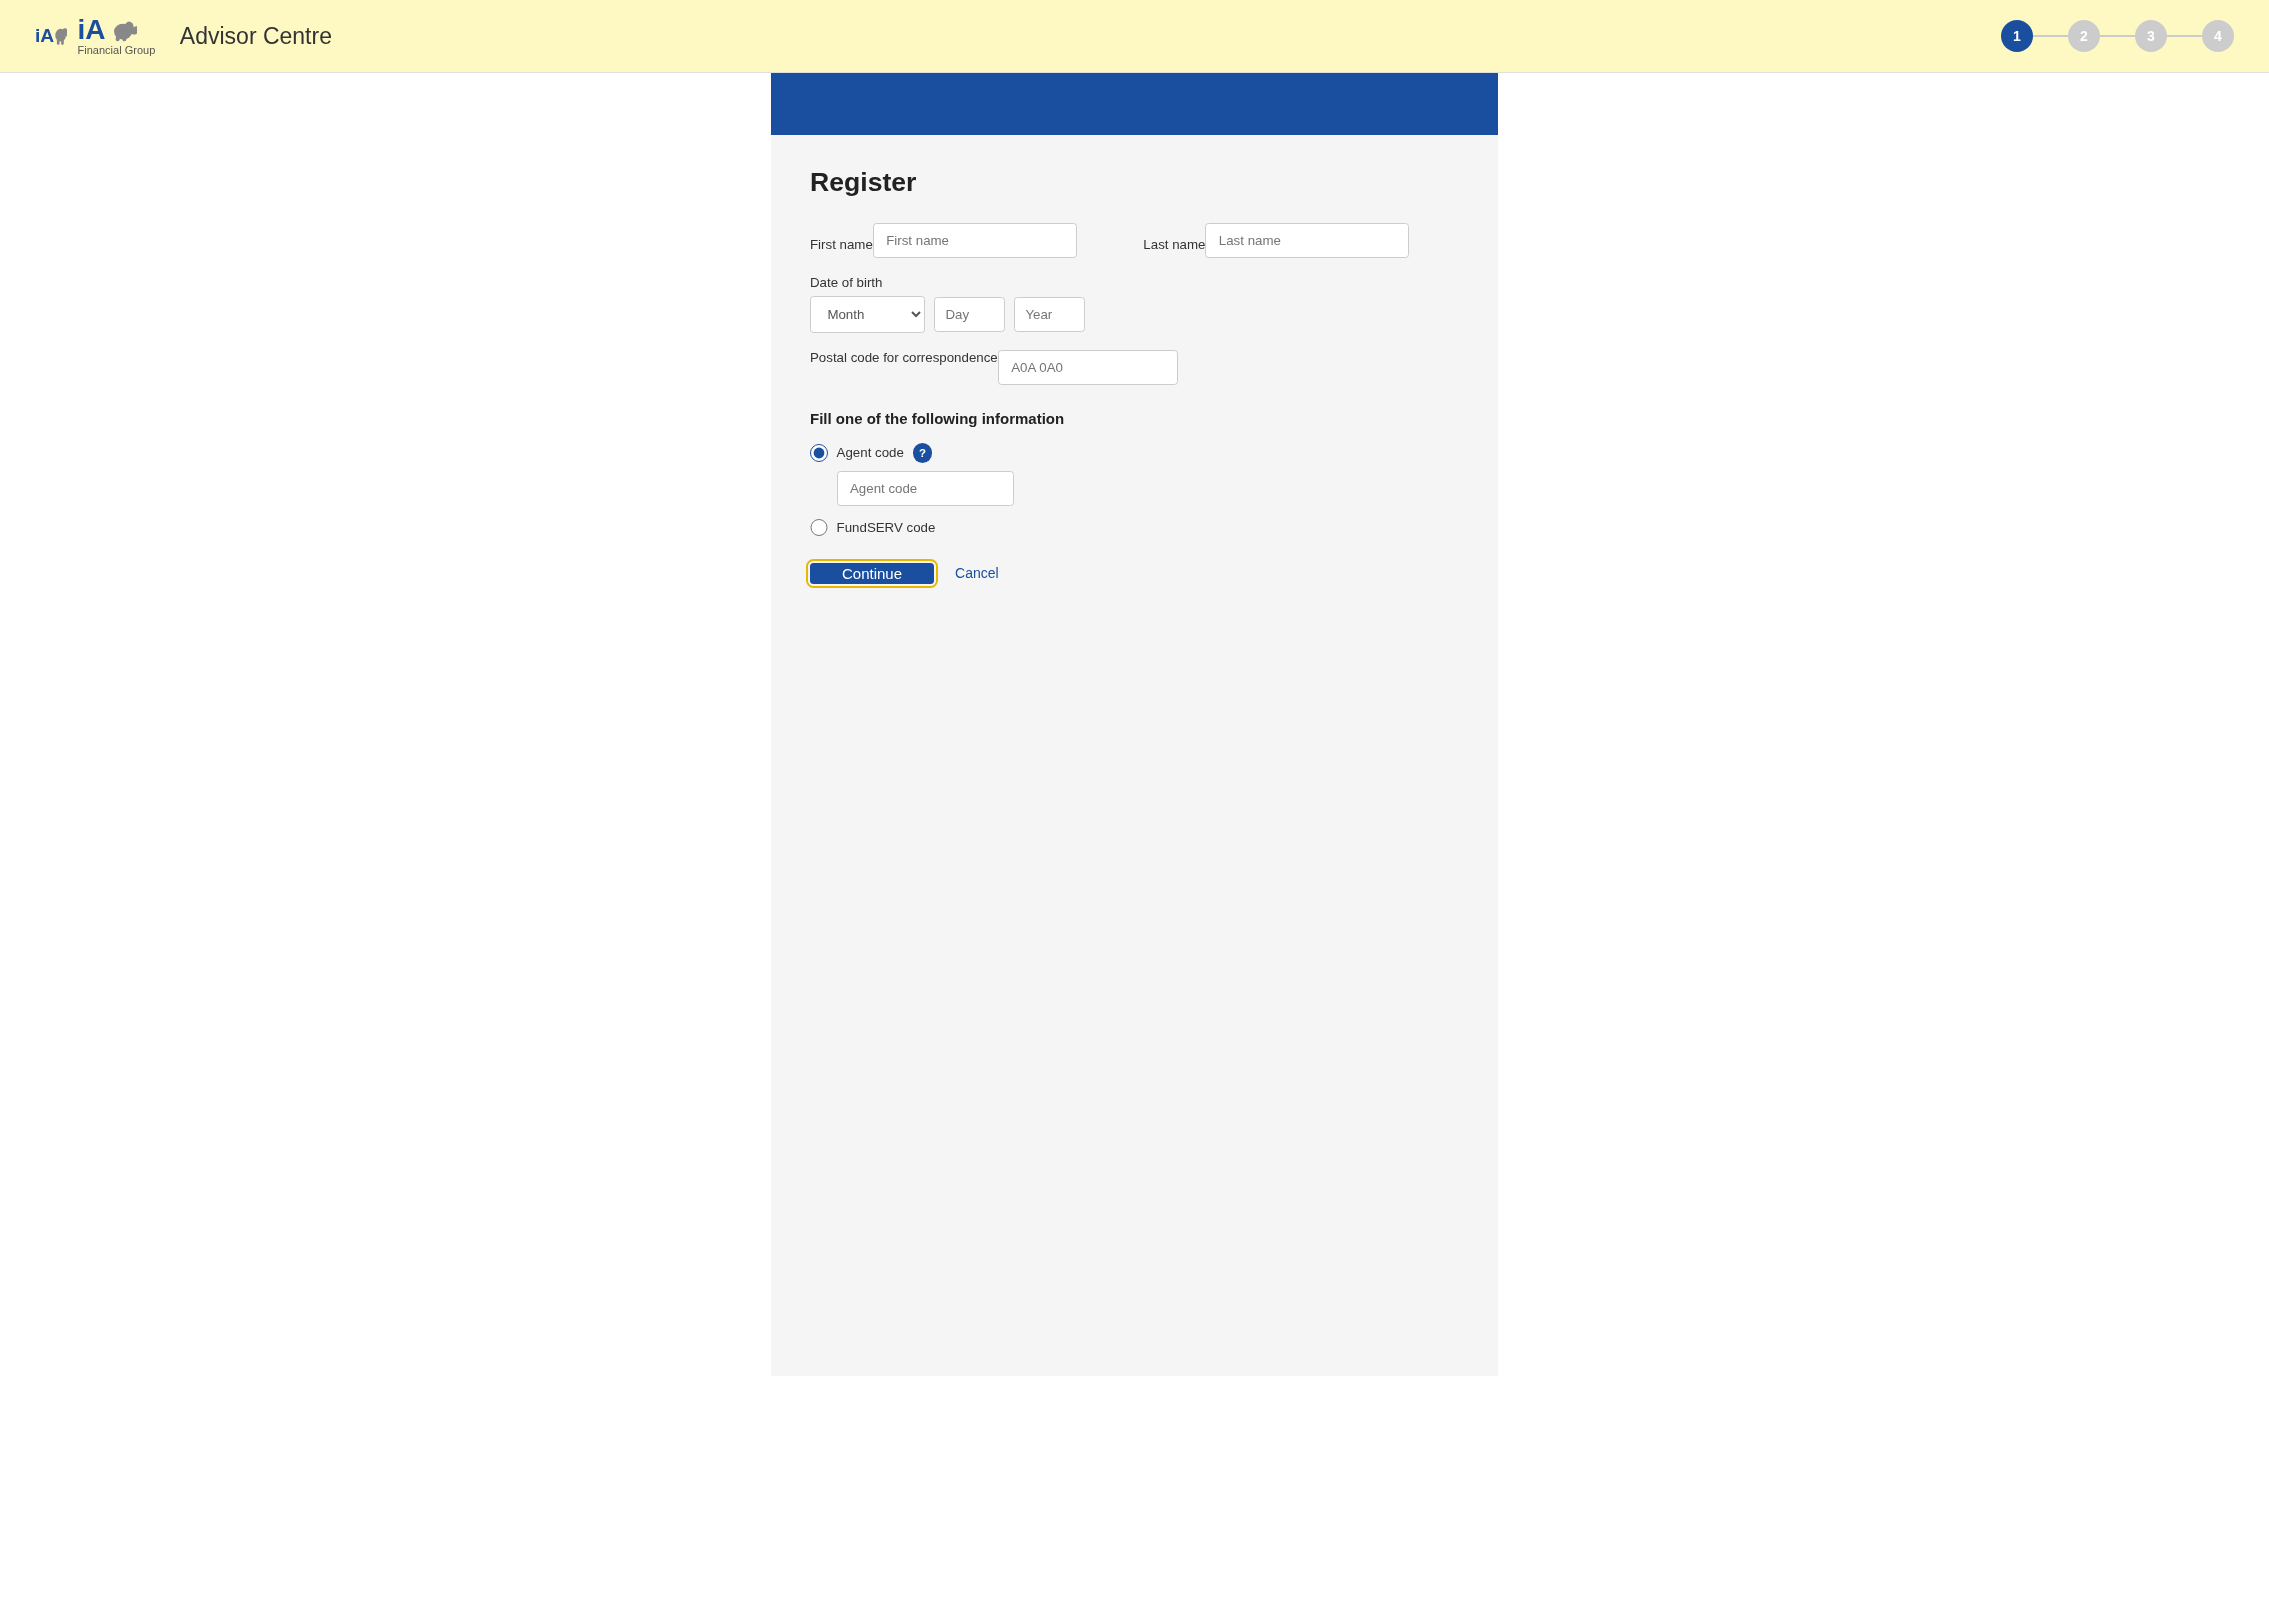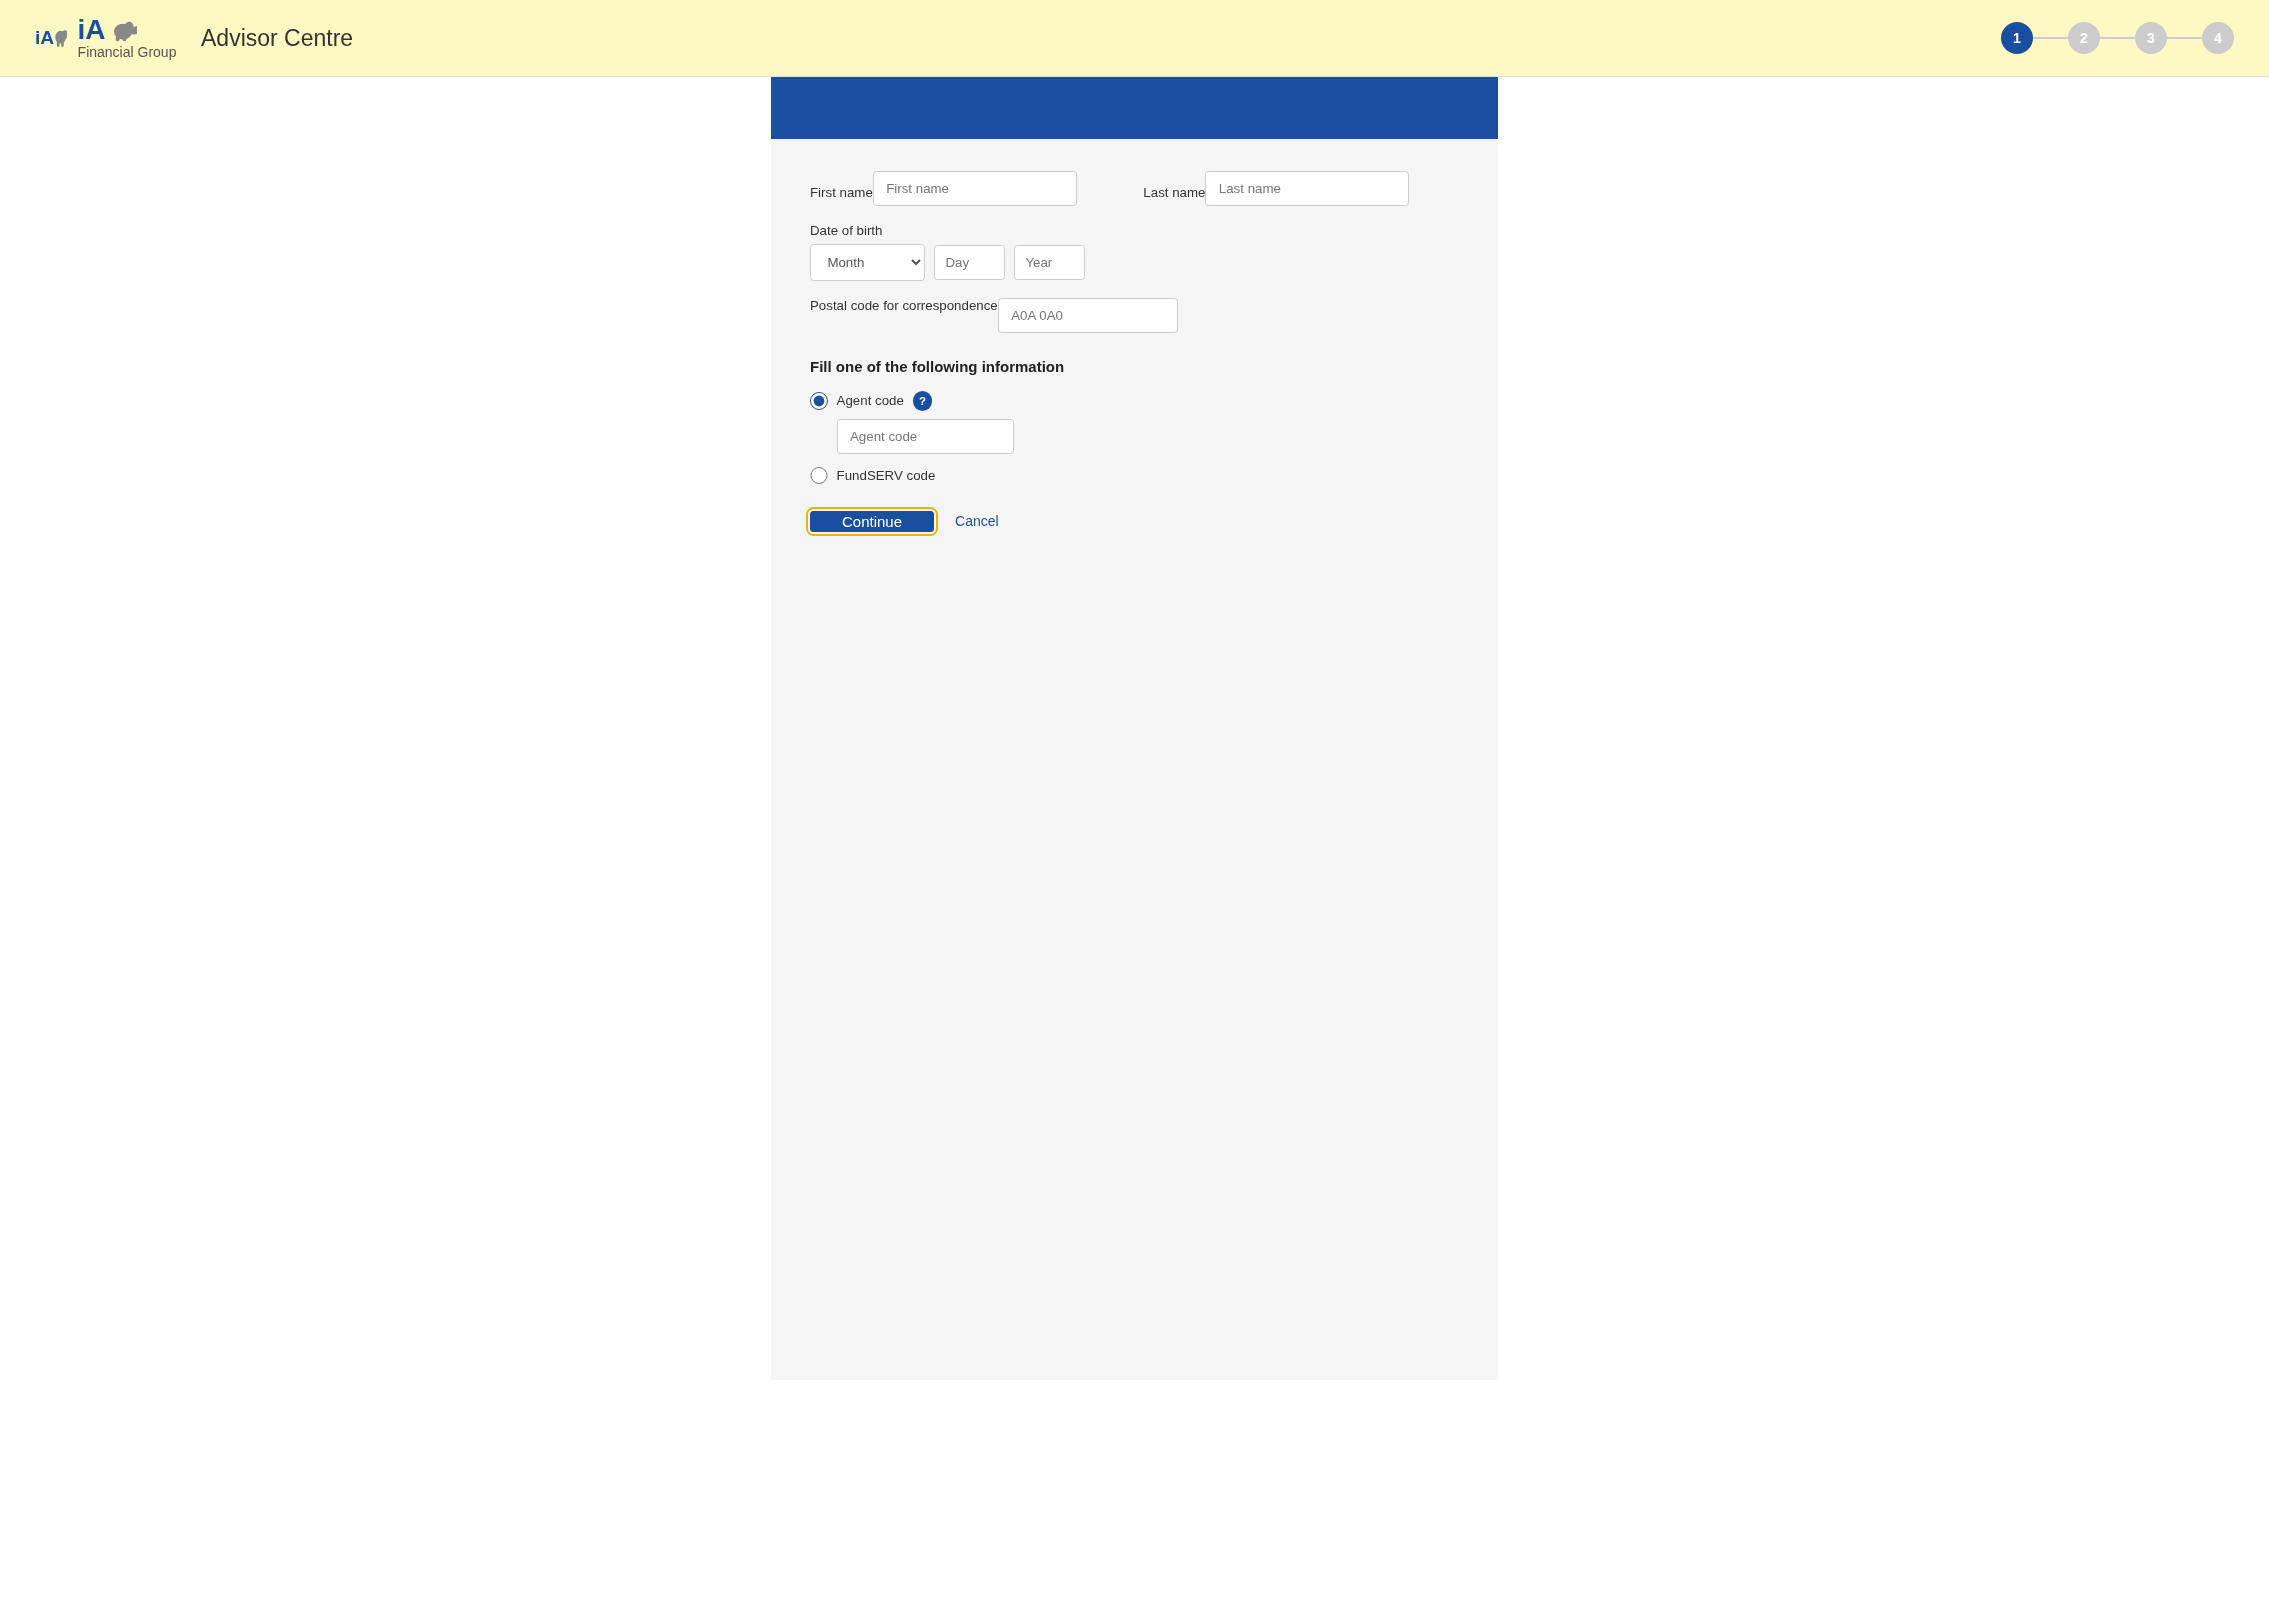--- a/index.html
+++ b/index.html
@@ -42,21 +42,21 @@
       align-items: center;
       gap: 3.5px;
     }
 
     .logo-elephant {
       width: 32px;
       height: 25px;
     }
 
     .logo-financial {
-      font-size: 14px;
+      font-size: 11px;
       color: #555;
     }
 
     .advisor-centre-title {
       font-size: 23px;
       color: #333;
       font-weight: normal;
       margin-left: 14px;
     }
 
@@ -324,20 +324,21 @@
       <div class="step-line"></div>
       <div class="step-circle inactive">3</div>
       <div class="step-line"></div>
       <div class="step-circle inactive">4</div>
     </div>
   </div>
 
   <div class="blue-banner"></div>
 
   <div class="main-content">
+    <h1 class="page-title">Register</h1>
 
     <div class="form-row">
       <div class="form-group">
         <label class="form-label">First name</label>
         <input type="text" class="form-input" placeholder="First name" style="">
       </div>
       <div class="form-group">
         <label class="form-label">Last name</label>
         <input type="text" class="form-input" placeholder="Last name" style="">
       </div>

